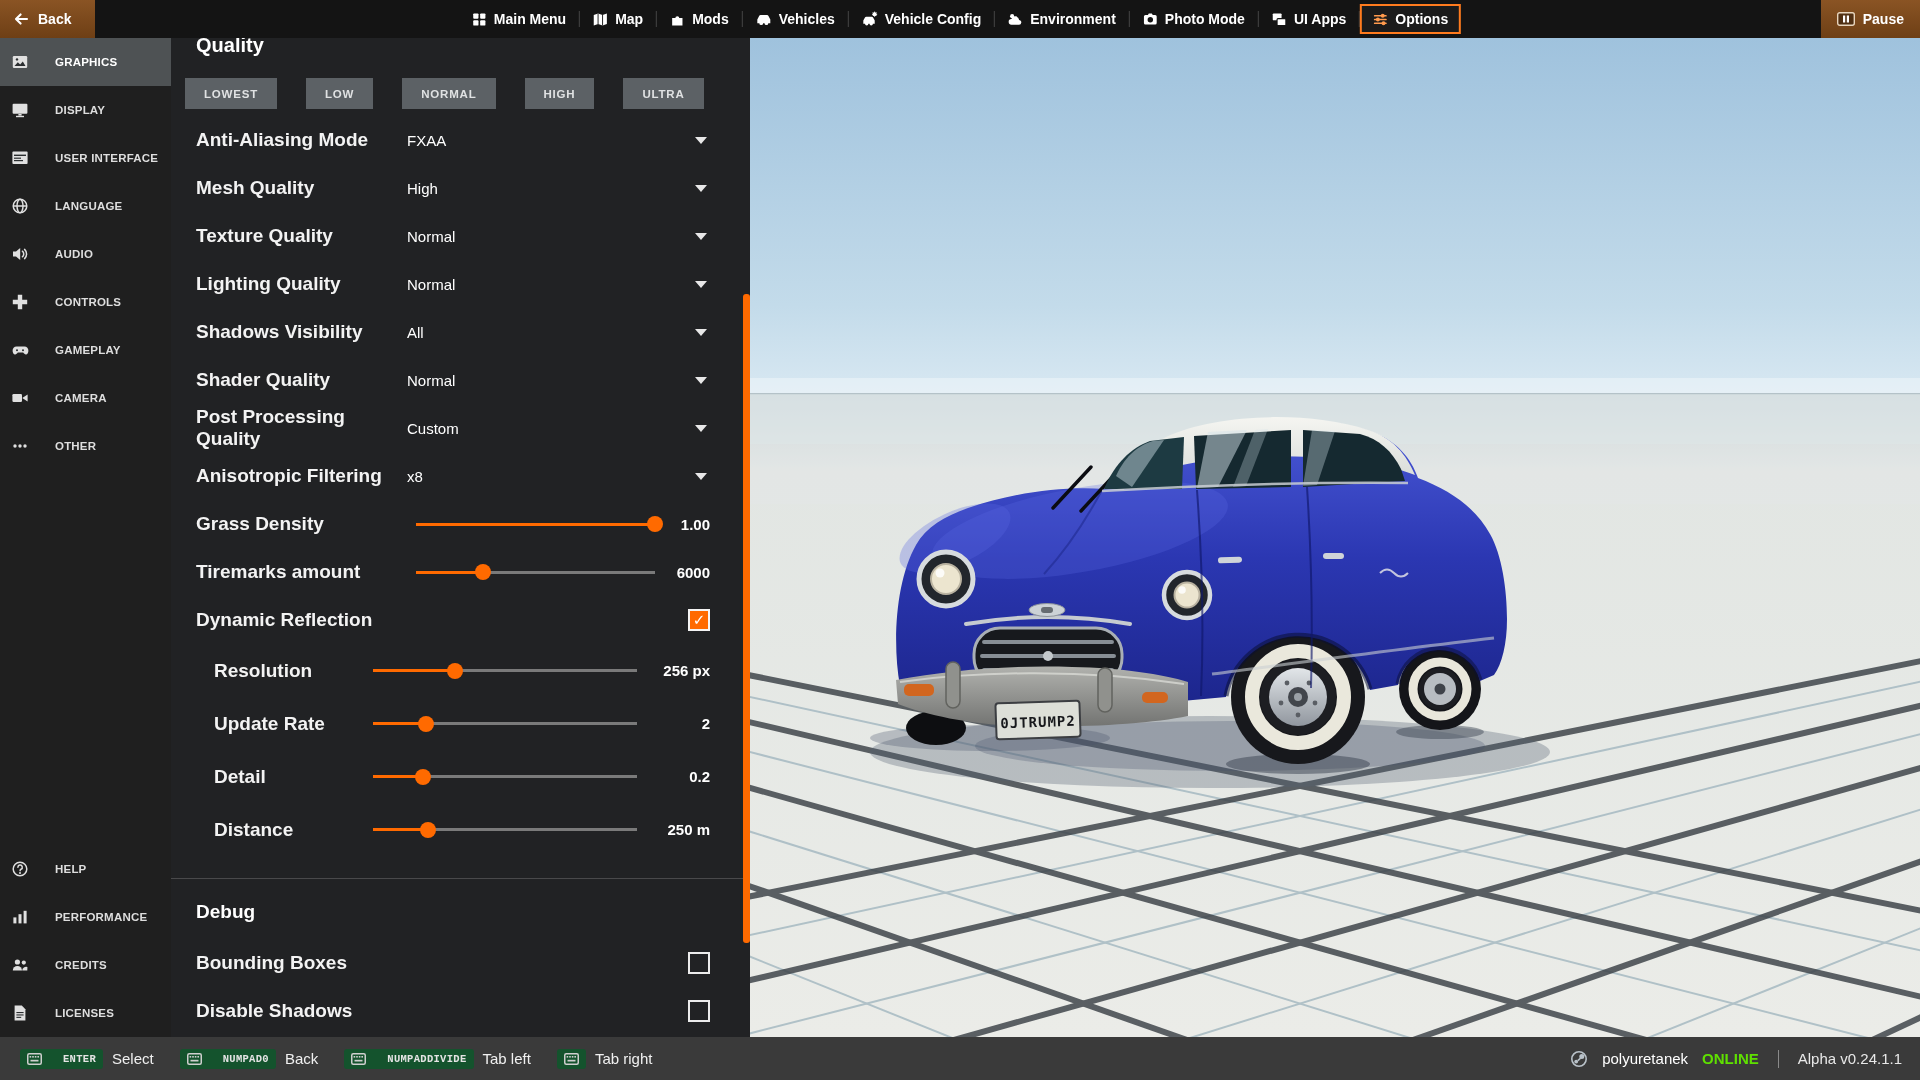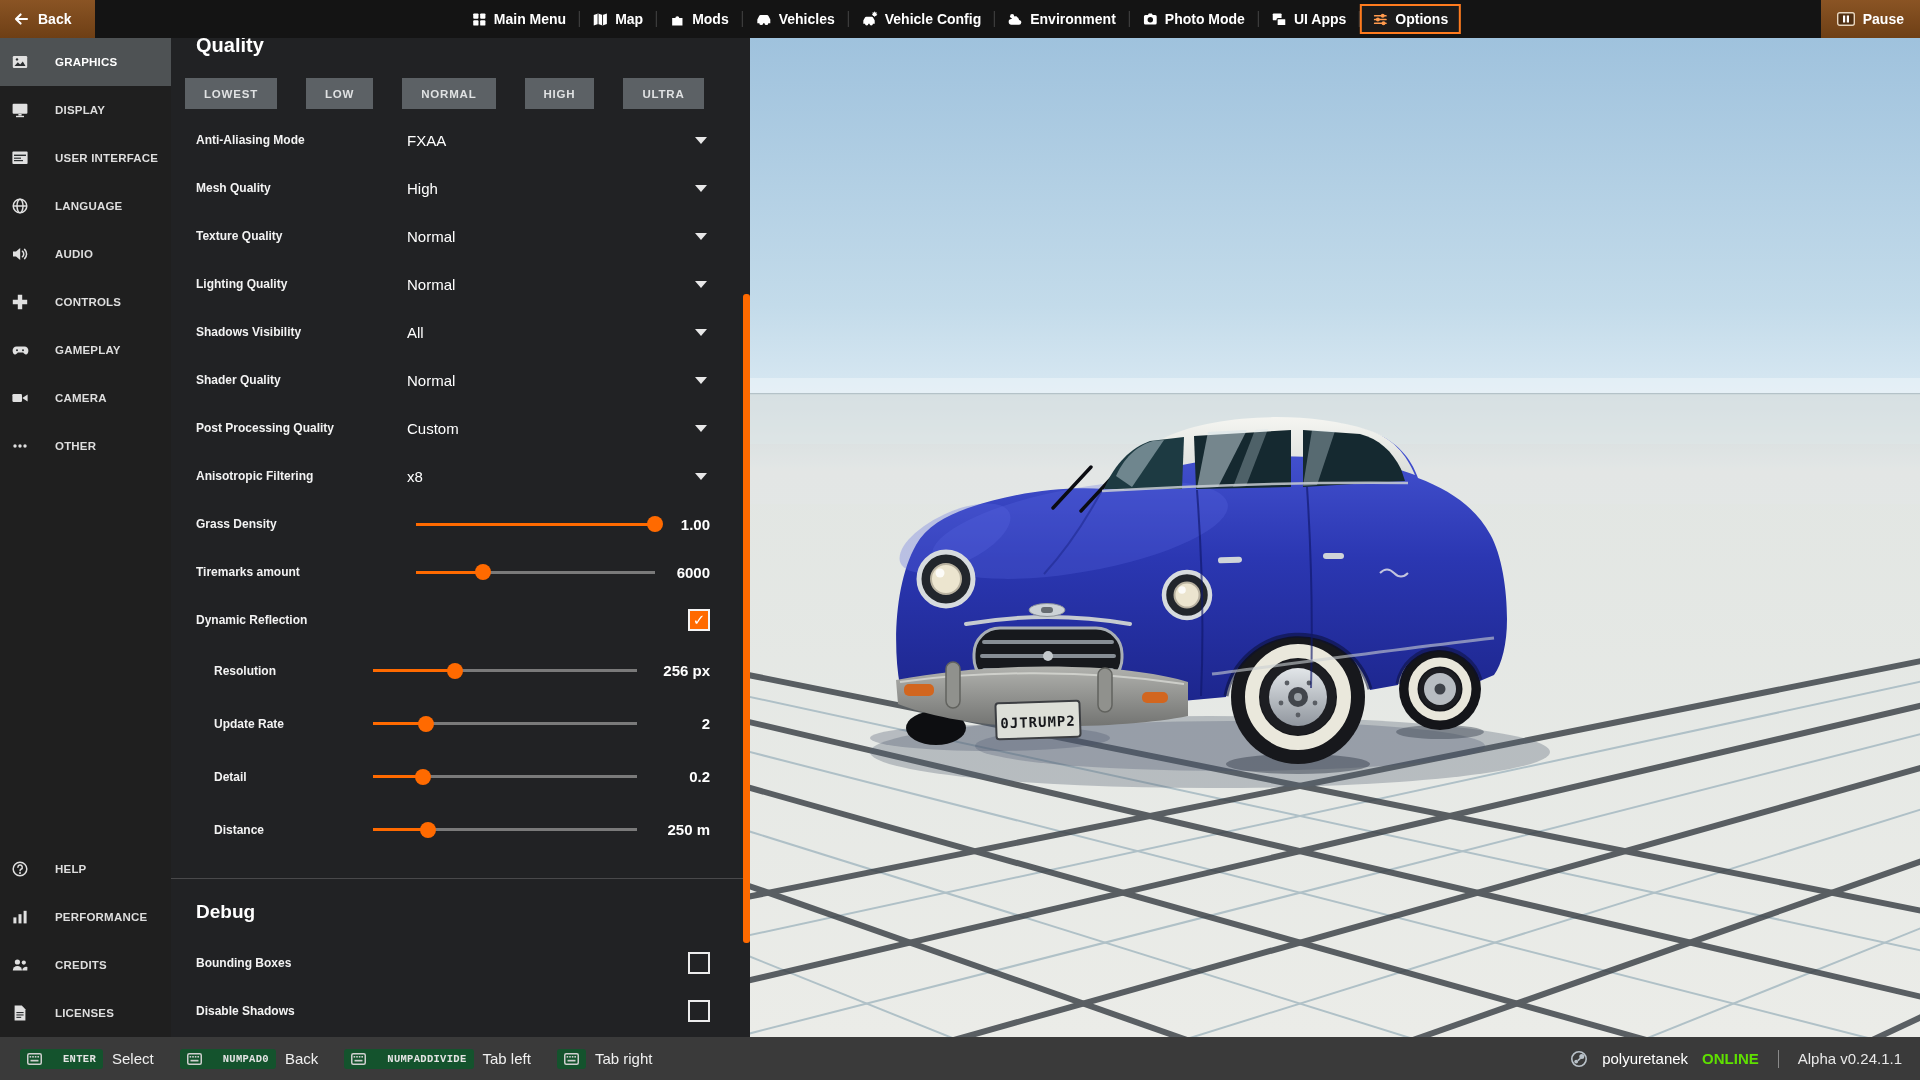--- a/index.html
+++ b/index.html
@@ -29,21 +29,21 @@
   .scene{position:absolute;top:38px;left:750px;width:1170px;height:999px;z-index:5;cursor:default;}
   .scene svg{display:block;width:100%;height:100%;}
 
   
   .settings-panel{position:absolute;top:38px;left:171px;width:579px;bottom:43px;background:rgba(34,35,37,.97);overflow:hidden;z-index:20;}
   .section-title{margin:-6px 0 0 25px;font-size:20px;font-weight:700;color:#fff;line-height:26px;height:26px;}
   .presets-row{display:flex;gap:29px;margin:20px 0 7px 14px;height:31px;}
   .preset-btn{display:flex;align-items:center;justify-content:center;padding:0 19px;background:#5c6165;
     color:#e0e2e3;font-size:11.5px;font-weight:700;letter-spacing:.8px;cursor:pointer;}
   .row{display:flex;align-items:center;height:48px;padding:0 40px 0 25px;color:#fff;box-sizing:border-box;}
-  .row-label{width:211px;flex:none;font-size:12px;font-weight:700;color:#f3f3f3;}
+  .row-label{width:211px;flex:none;font-size:19px;font-weight:700;color:#f3f3f3;}
   .dropdown{flex:1;display:flex;align-items:center;justify-content:space-between;height:34px;cursor:pointer;}
   .drop-value{font-size:15px;color:#fff;}
   .drop-arrow{width:0;height:0;border-left:6px solid transparent;border-right:6px solid transparent;border-top:7px solid #e8e8e8;margin-right:3px;}
   .slider{--pct:50%;position:relative;width:239px;height:16px;flex:none;margin-left:9px;cursor:pointer;}
   .slider-track{position:absolute;left:0;right:0;top:6.5px;height:3px;background:#7a7a7a;}
   .slider-fill{position:absolute;left:0;top:0;bottom:0;width:var(--pct);background:#ff6a00;}
   .slider-handle{position:absolute;top:-6.5px;left:calc(var(--pct) - 8px);width:16px;height:16px;border-radius:50%;background:#ff6a00;}
   .row-value{flex:1;text-align:right;font-size:15px;font-weight:700;color:#fff;}
   .row.sub{padding-left:43px;height:53px;}
   .row.sub .row-label{width:159px;}

